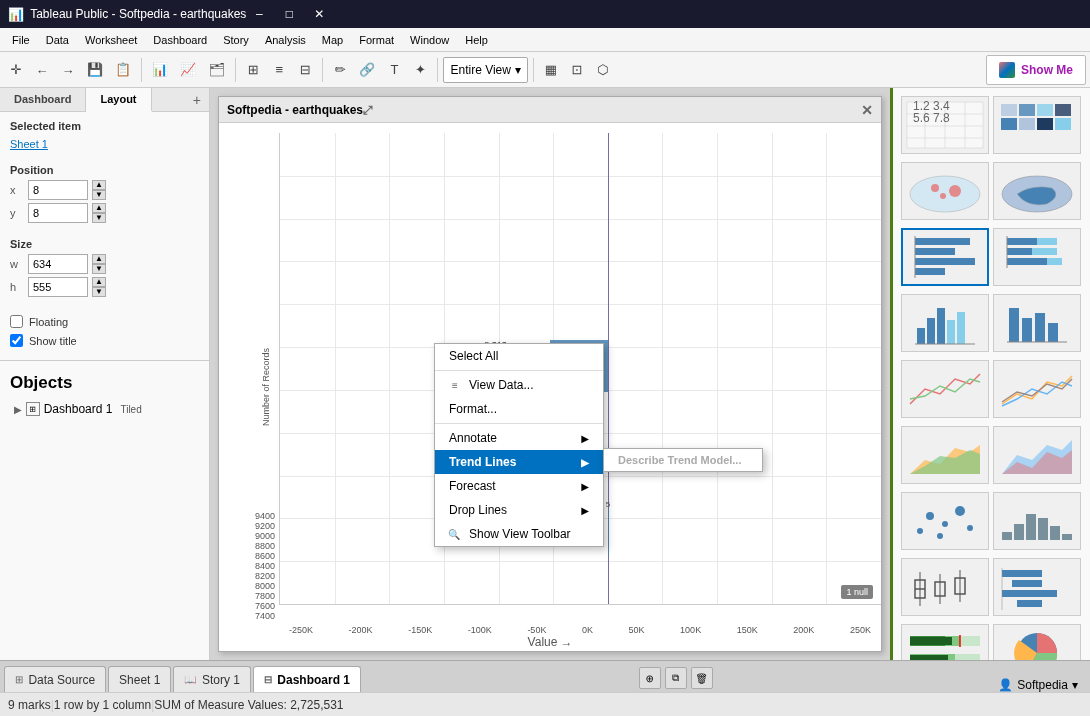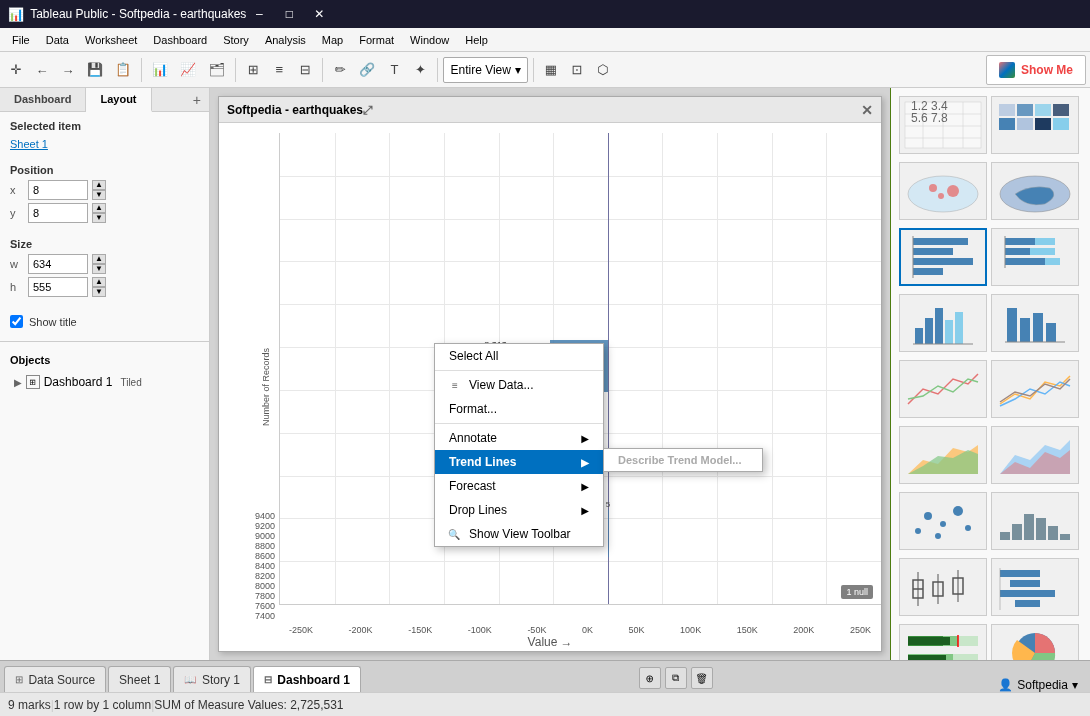--- a/index.html
+++ b/index.html
@@ -83,21 +83,21 @@
     }
     .show-me-btn {
       margin-left: auto;
       height: 30px;
       padding: 0 12px;
       background: white;
       border: 1px solid #bbb;
       cursor: pointer;
       font-size: 12px;
       font-weight: 600;
-      color: #ef4444;
+      color: #a21caf;
       display: flex;
       align-items: center;
       gap: 6px;
       border-radius: 2px;
     }
     .show-me-icon {
       width: 16px; height: 16px;
       background: linear-gradient(135deg, #e57373 0%, #0070c0 50%, #388e3c 100%);
       border-radius: 2px;
     }
@@ -183,21 +183,21 @@
     }
     .checkbox-row {
       display: flex;
       align-items: center;
       gap: 6px;
       padding: 3px 0;
     }
     .checkbox-label { font-size: 11px; color: #333; }
     .divider { height: 1px; background: #ccc; margin: 6px 0; }
     .objects-section { padding: 6px 10px; }
-    .objects-title { font-weight: 700; font-size: 11px; margin-bottom: 6px; }
+    .objects-title { font-weight: 700; font-size: 17px; margin-bottom: 6px; }
     .objects-item {
       display: flex;
       align-items: center;
       gap: 4px;
       padding: 3px 4px;
       font-size: 11px;
       cursor: pointer;
     }
     .obj-expand { font-size: 10px; color: #666; }
     .obj-icon {
@@ -357,21 +357,21 @@
       cursor: pointer;
       font-size: 11px;
       color: #000;
     }
     .sub-item.disabled { color: #aaa; cursor: default; }
 
     
     .right-panel {
       width: 200px;
       background: #f9f9f9;
-      border-left: 1px solid #4d7c0f;
+      border-left: 3px solid #4d7c0f;
       display: flex;
       flex-direction: column;
       padding: 8px;
       gap: 4px;
       overflow-y: auto;
     }
     .chart-thumb {
       width: 88px;
       height: 58px;
       border: 1px solid #ccc;
@@ -586,20 +586,24 @@
         <input class="panel-input" type="text" value="555" style="">
         <div class="panel-spinner">
           <button class="spin-btn">▲</button>
           <button class="spin-btn">▼</button>
         </div>
       </div>
     </div>
 
     <div class="panel-section">
       <div class="checkbox-row">
+        <input type="checkbox" style="">
+        <span class="checkbox-label">Floating</span>
+      </div>
+      <div class="checkbox-row">
         <input type="checkbox" checked="" style="">
         <span class="checkbox-label">Show title</span>
       </div>
     </div>
 
     <div class="divider"></div>
 
     <div class="objects-section">
       <div class="objects-title">Objects</div>
       <div class="objects-item">

